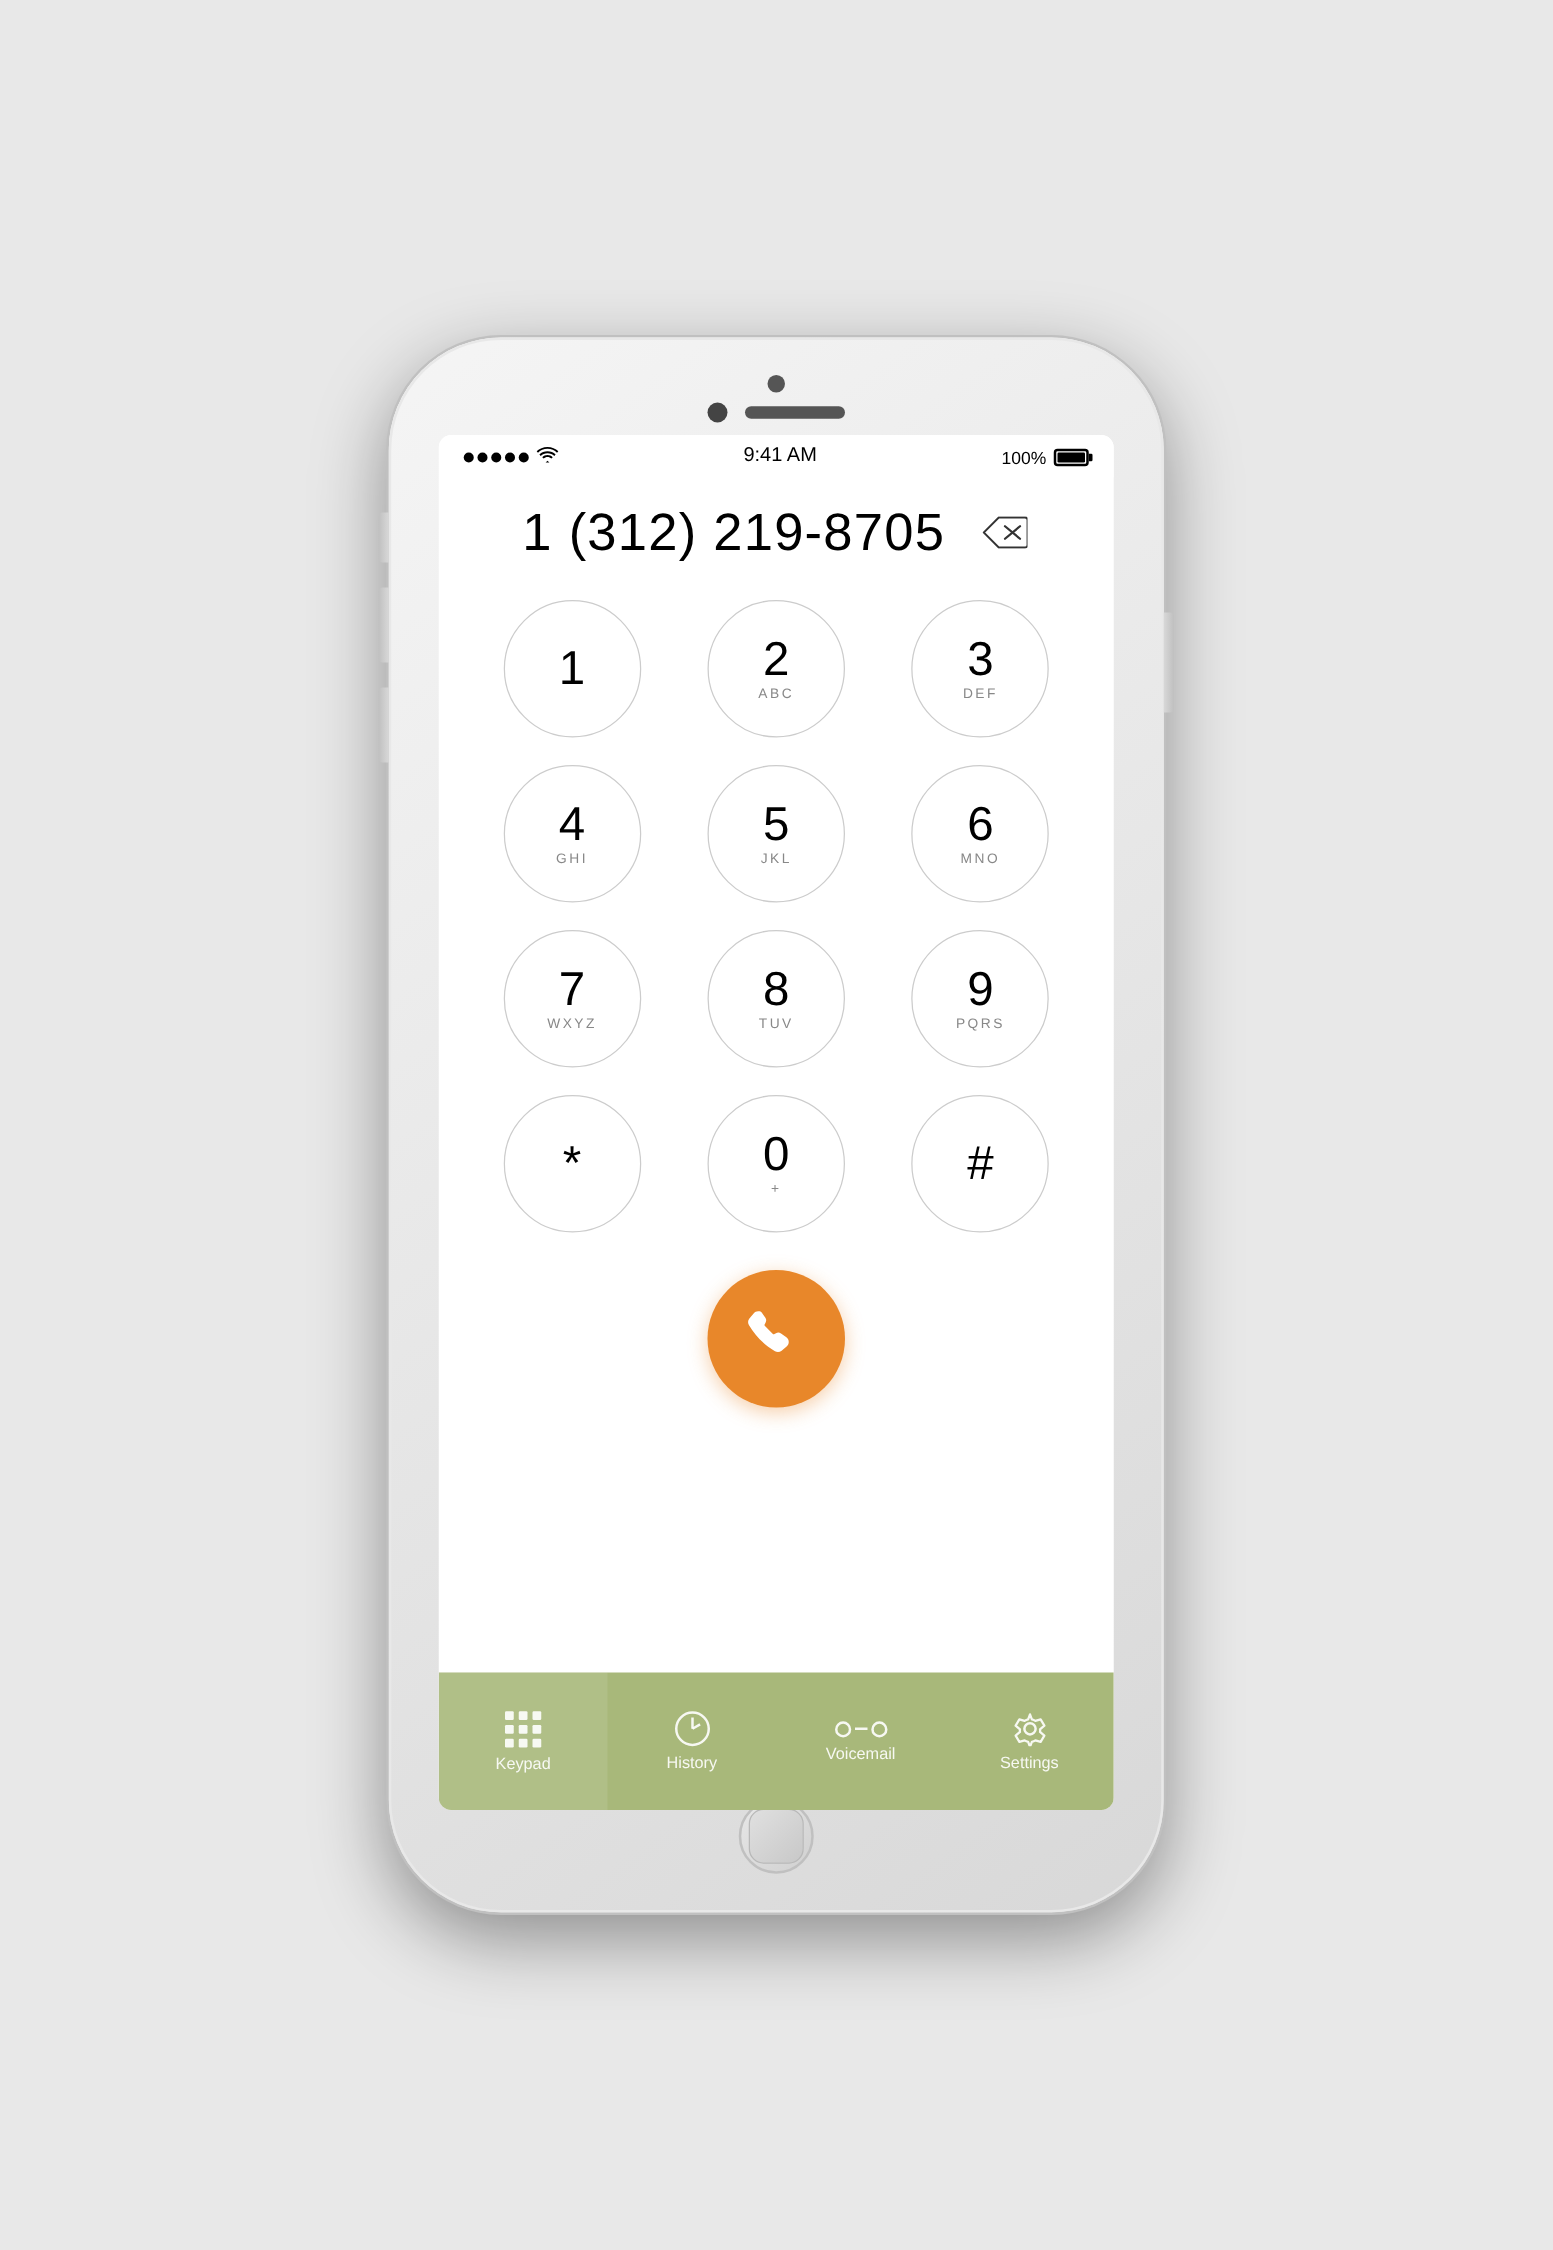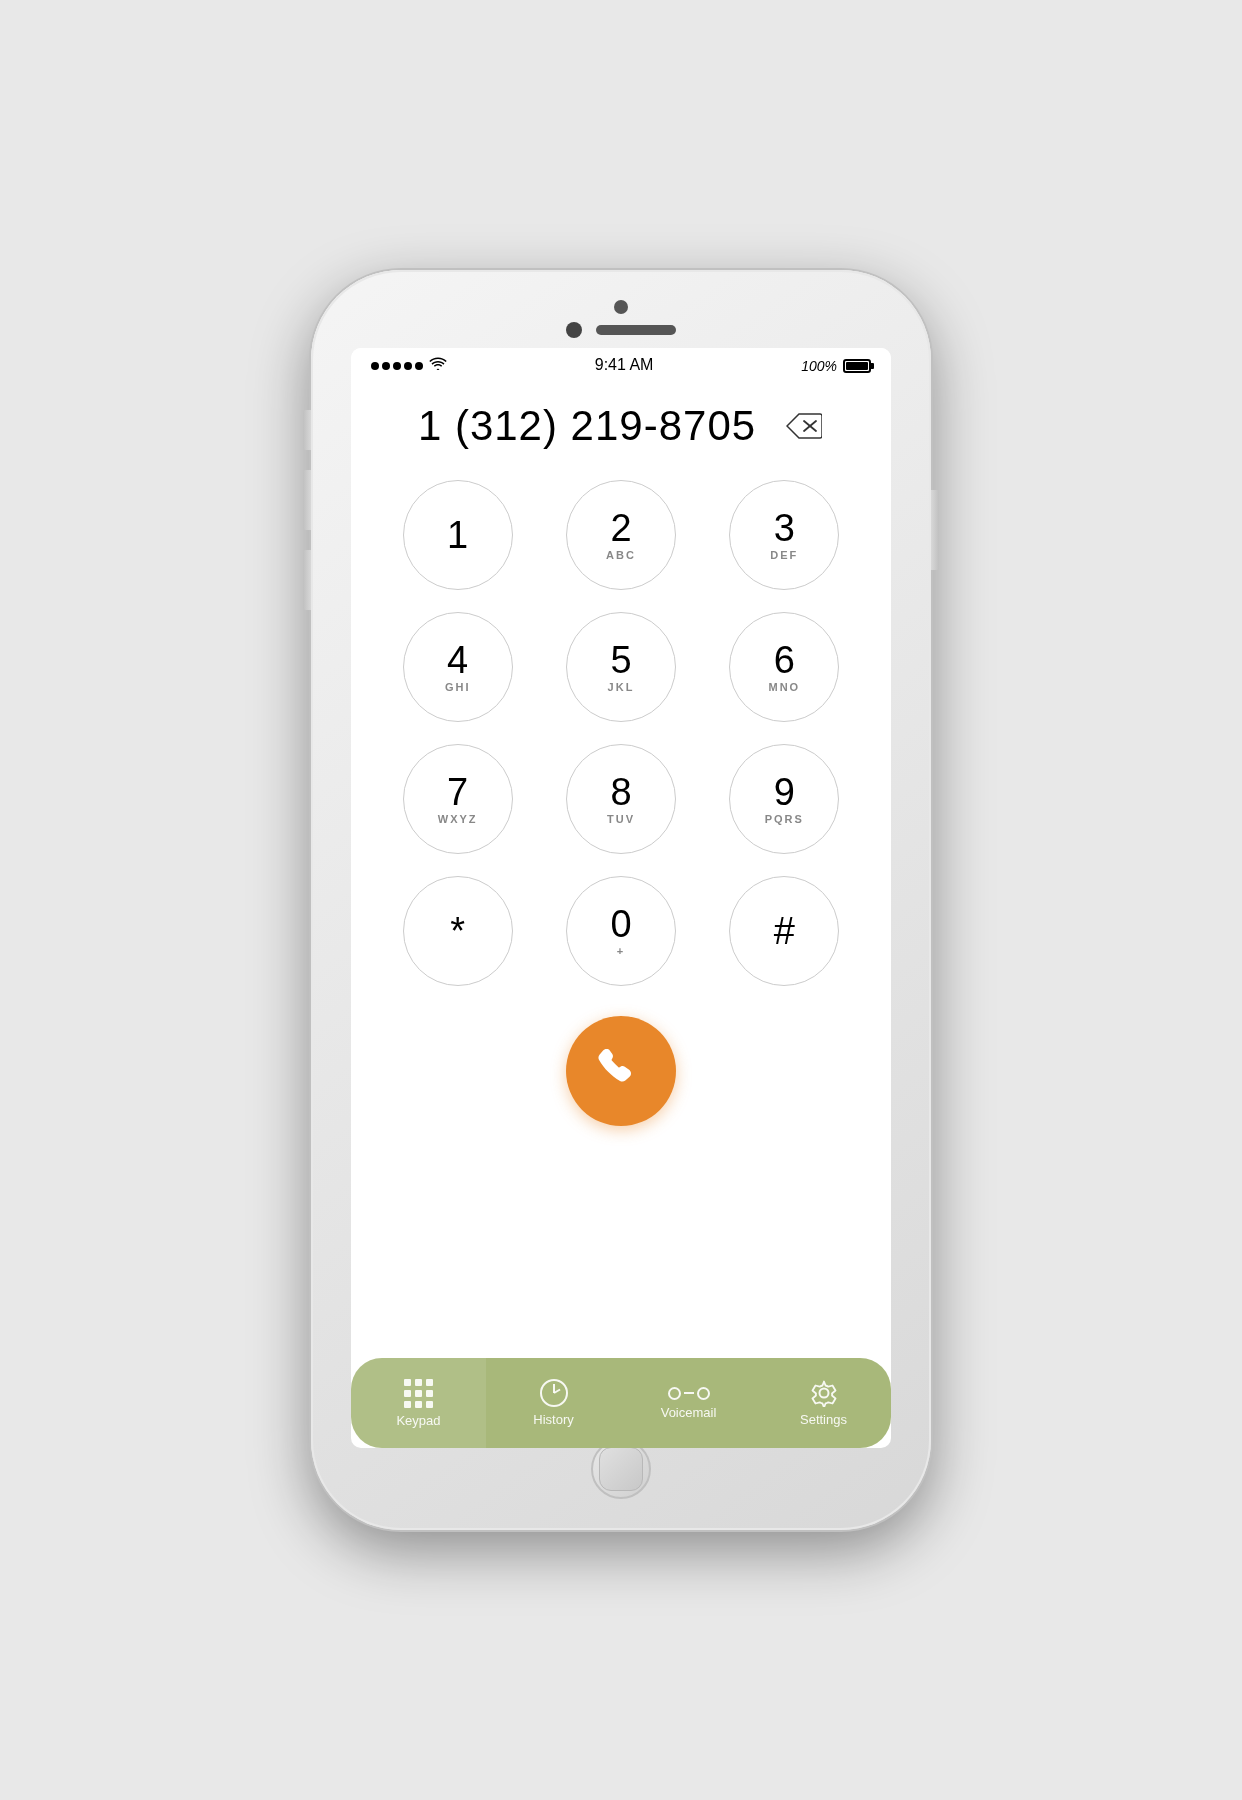--- a/index.html
+++ b/index.html
@@ -139,21 +139,20 @@
       color: #000;
     }
     .status-right {
       display: flex;
       align-items: center;
       gap: 6px;
     }
     .battery-text {
       font-size: 14px;
       color: #000;
-      font-style: italic;
     }
     .battery-icon {
       width: 28px;
       height: 14px;
       border: 2px solid #000;
       border-radius: 3px;
       position: relative;
       display: inline-block;
     }
     .battery-icon::after {
@@ -235,21 +234,21 @@
       transition: background 0.1s;
     }
     .key-number {
       font-size: 38px;
       font-weight: 300;
       color: #000;
       line-height: 1;
     }
     .key-letters {
       font-size: 11px;
-      font-weight: 700;
+      font-weight: 400;
       color: #888;
       letter-spacing: 2px;
       margin-top: 2px;
     }
 
     
     .call-section {
       margin-top: 30px;
       display: flex;
       justify-content: center;
@@ -270,23 +269,22 @@
       width: 50px;
       height: 50px;
       fill: #fff;
     }
 
     
     .tab-bar {
       background: #a8b87a;
       display: flex;
       align-items: stretch;
-      height: 90px;
+      height: 110px;
       flex-shrink: 0;
-      border-radius: 31px;
     }
     .tab-item {
       flex: 1;
       display: flex;
       flex-direction: column;
       align-items: center;
       justify-content: center;
       cursor: pointer;
       gap: 5px;
       padding: 8px 0;

